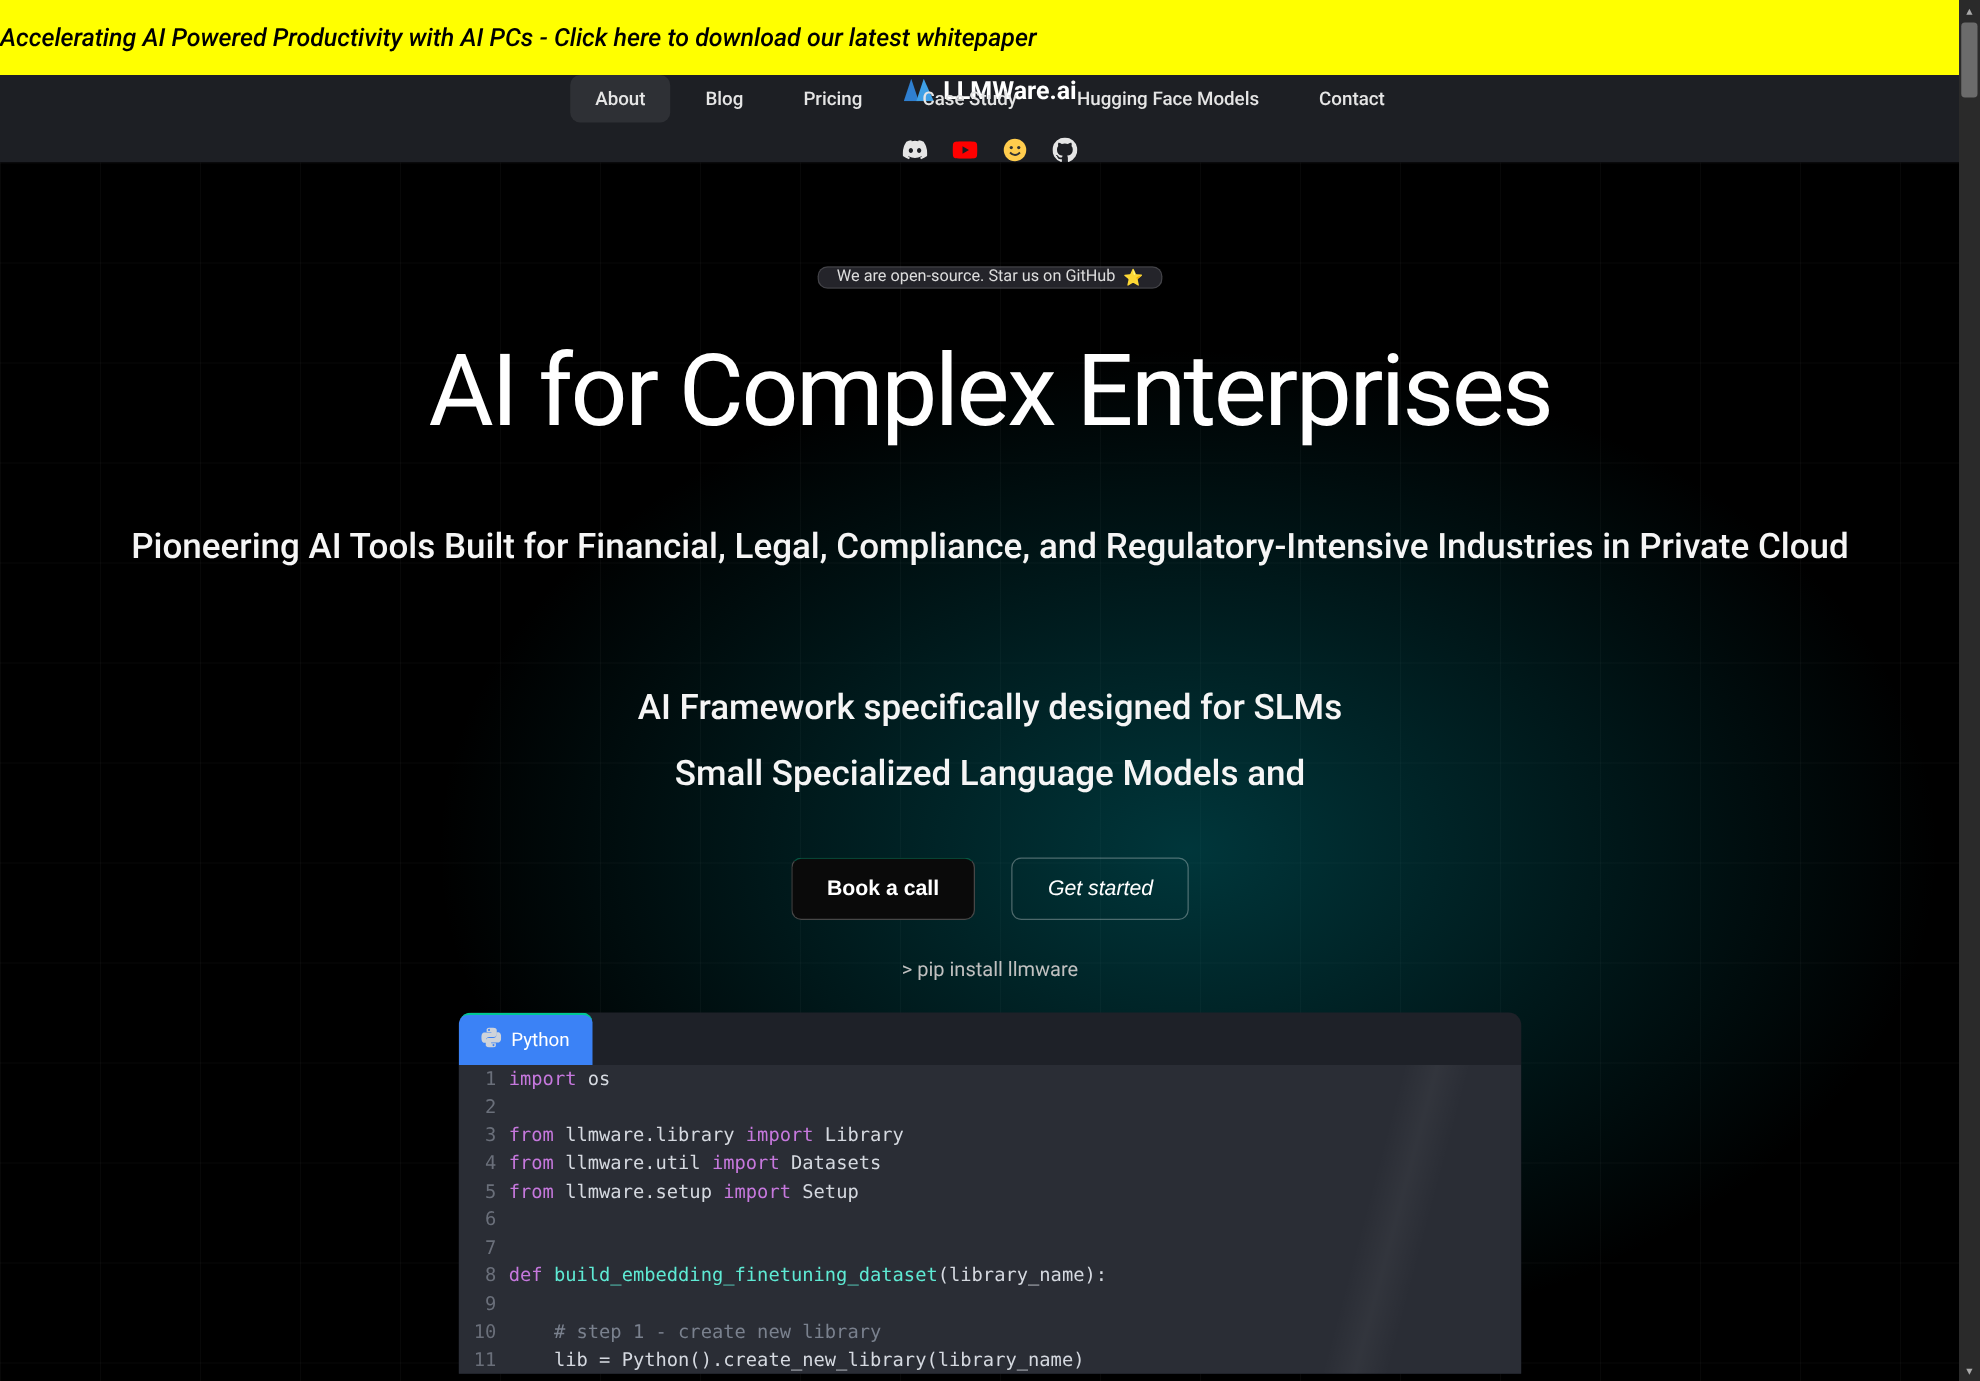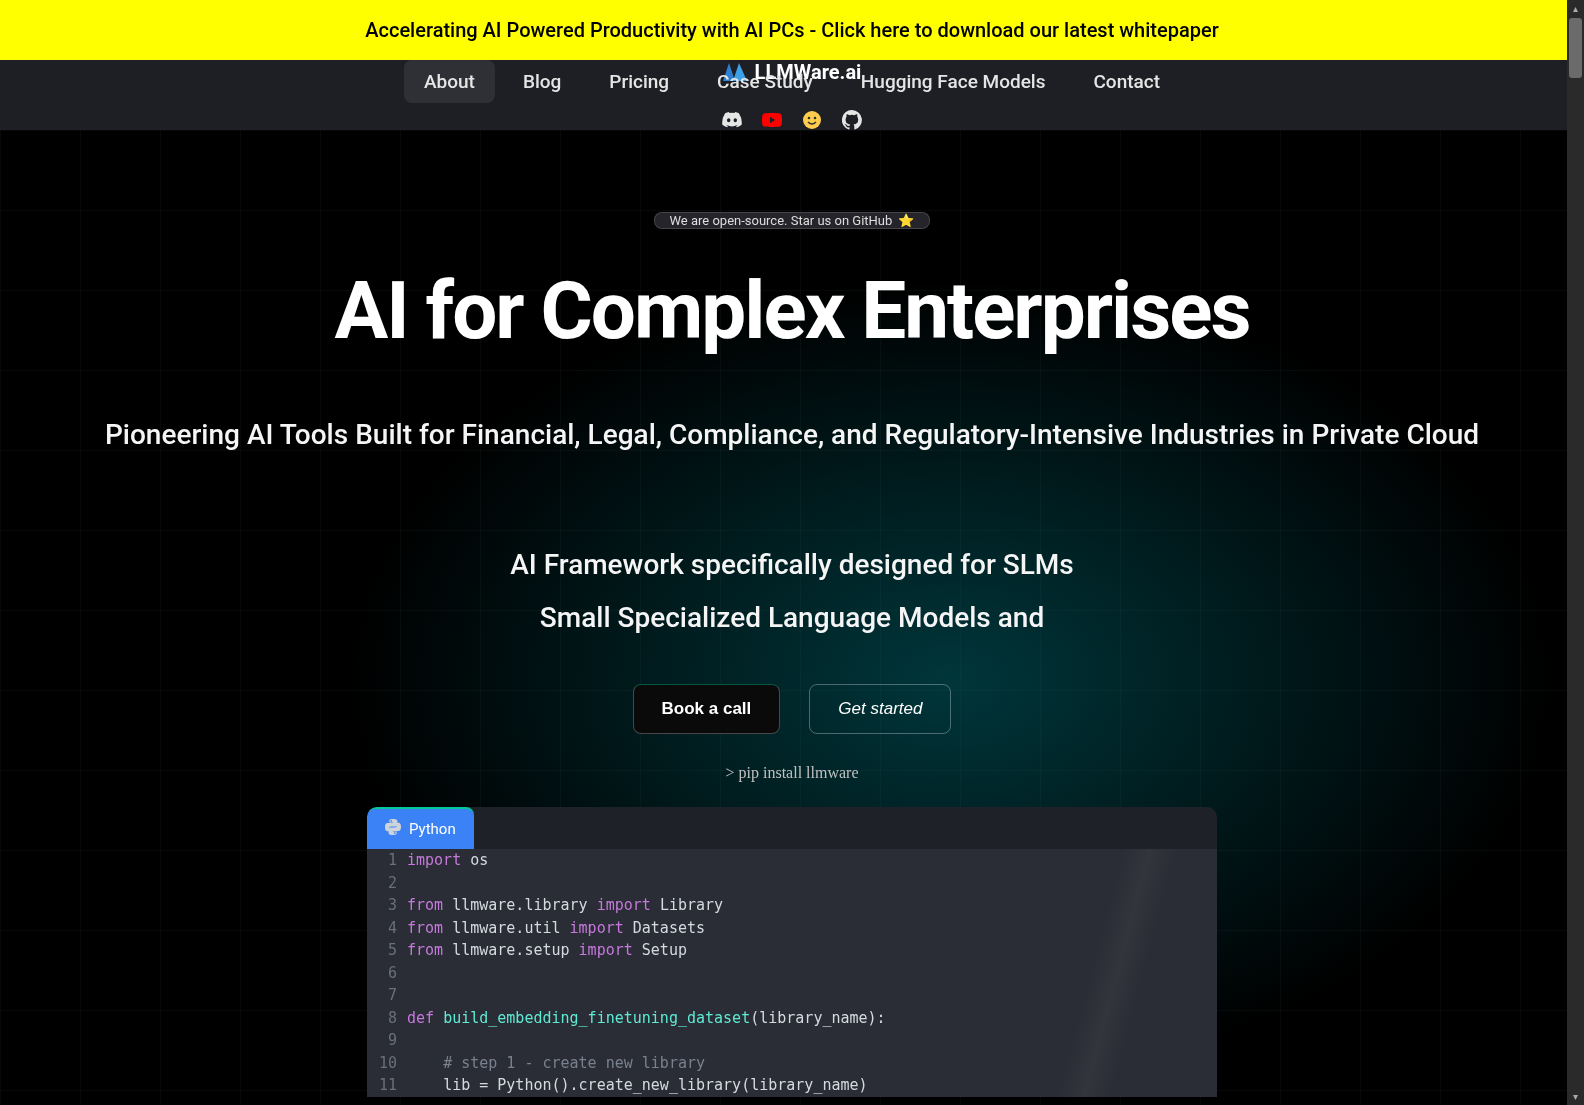--- a/index.html
+++ b/index.html
@@ -6,24 +6,25 @@
 body {
   font-family: -apple-system, BlinkMacSystemFont, 'Segoe UI', Roboto, Helvetica, Arial, sans-serif;
   background: #000;
   color: #fff;
   width: 1584px;
   overflow-x: hidden;
 }
 .banner {
   background: #ffff00;
   color: #000;
-  text-align: center;
+  text-align: left;
   padding: 18px 0;
   font-size: 20px;
   font-weight: 500;
+  font-style: italic;
 }
 .navbar {
   background: #1d1f24;
   display: flex;
   align-items: center;
   justify-content: space-between;
   padding: 0 30px;
   height: 70px;
   flex-direction: column;
 }
@@ -42,21 +43,21 @@
   display: flex;
   gap: 8px;
   position: absolute;
   left: 50%;
   transform: translateX(-50%);
 }
 .nav-link {
   padding: 10px 20px;
   border-radius: 8px;
   color: #e5e5e5;
-  font-size: 19px;
+  font-size: 15px;
   font-weight: 500;
   cursor: pointer;
 }
 .nav-link.active {
   background: rgba(255,255,255,0.08);
 }
 .social-icons {
   display: flex;
   gap: 20px;
   align-items: center;
@@ -88,21 +89,21 @@
   background: rgba(60,60,70,0.6);
   border: 1px solid rgba(255,255,255,0.15);
   border-radius: 8px;
   padding: 0 14px;
   font-size: 13px;
   color: #ddd;
   cursor: pointer;
 }
 .hero-title {
   font-size: 80px;
-  font-weight: 700;
+  font-weight: 400;
   margin-top: 35px;
   letter-spacing: -2px;
 }
 .hero-subtitle {
   font-size: 28px;
   font-weight: 500;
   margin-top: 55px;
   line-height: 1.6;
   color: #f5f5f5;
 }
@@ -138,21 +139,20 @@
   border-radius: 8px;
   font-size: 17px;
   font-weight: 500;
   cursor: pointer;
   font-style: italic;
 }
 .pip-install {
   margin-top: 30px;
   font-size: 16px;
   color: #c0c0c0;
-  font-family: Liberation Serif, serif;
 }
 .code-block {
   width: 850px;
   margin: 25px auto 0;
   background: #1e2128;
   border-radius: 10px 10px 0 0;
   overflow: hidden;
   text-align: left;
   position: relative;
 }

